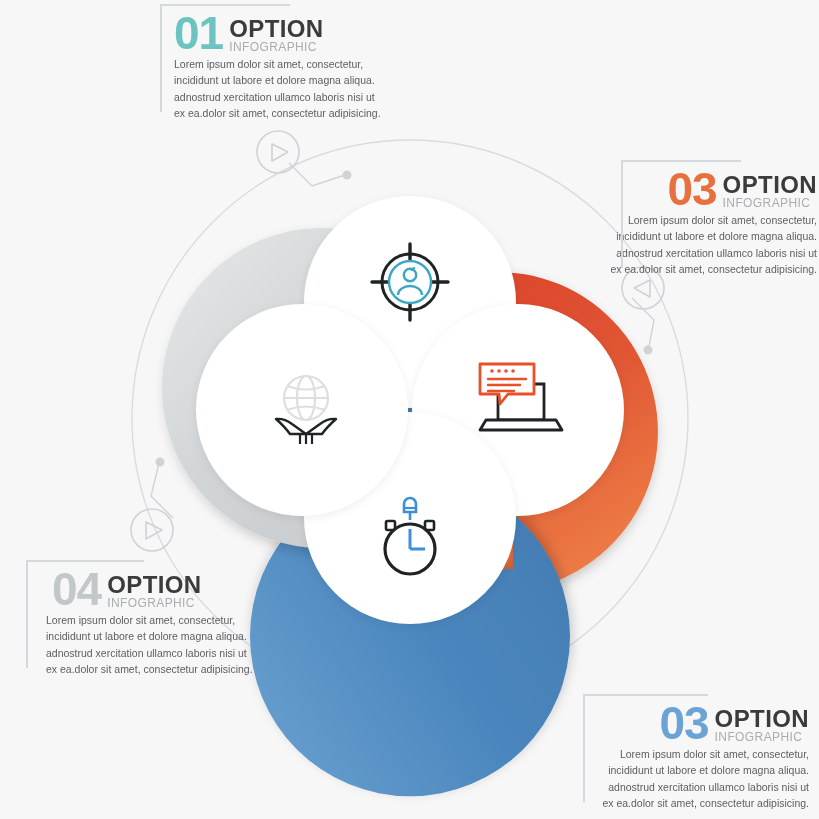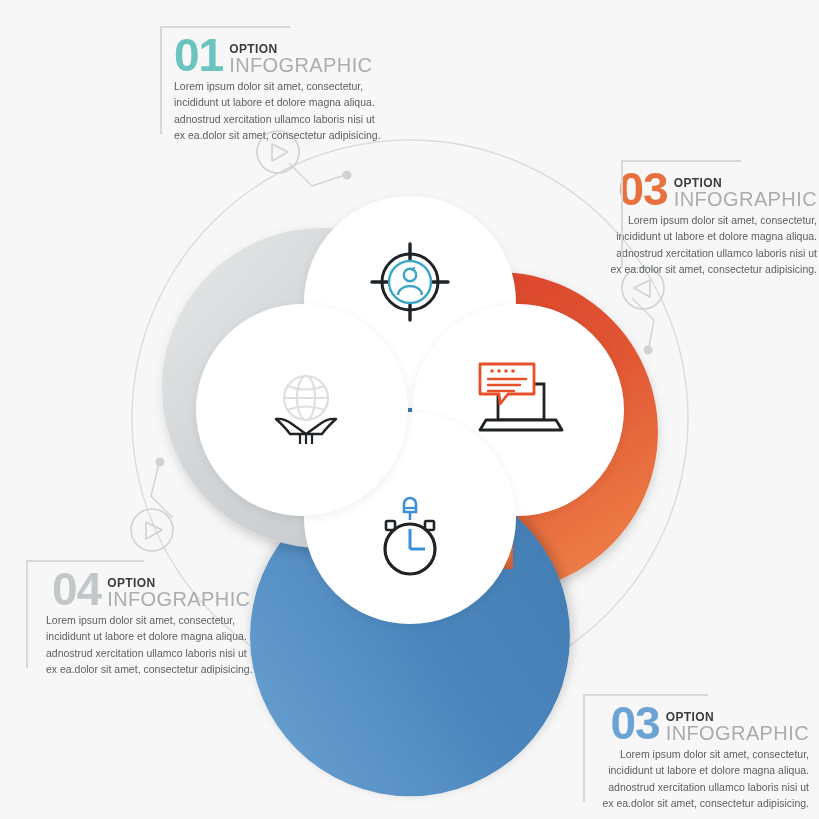--- a/index.html
+++ b/index.html
@@ -20,22 +20,22 @@
   .block .bracket-top{
     position:absolute;height:2px;background:#d4d9db;
   }
   .hdr{display:flex;align-items:flex-end;line-height:1;}
   .hdr.right{justify-content:flex-end;}
   .num{
     font-size:46px;font-weight:bold;letter-spacing:-1px;
     font-family:"Liberation Sans", sans-serif;
   }
   .titles{margin-left:6px;padding-bottom:2px;}
-  .t-option{font-size:12px;font-weight:bold;color:#3b3b3b;letter-spacing:.4px;line-height:1;}
-  .t-info{font-size:20px;color:#a9adb0;letter-spacing:.4px;line-height:1.05;}
+  .t-option{font-size:24px;font-weight:bold;color:#3b3b3b;letter-spacing:.4px;line-height:1;}
+  .t-info{font-size:12px;color:#a9adb0;letter-spacing:.4px;line-height:1.05;}
   .body-txt{
     font-size:10.5px;color:#5c6063;line-height:1.55;margin-top:0;
     font-family:"Liberation Sans", sans-serif;
   }
   .body-txt.right{text-align:right;}
   .body-txt div{white-space:nowrap;}
   .hub{
     position:absolute;border-radius:50%;background:#fff;
     box-shadow:0 2px 10px rgba(0,0,0,.07);
   }
@@ -276,21 +276,21 @@
         <path d="M25,40 q19,-7 38,0"></path>
       </g>
       <path d="M44,64 L30,54 q-8,-6 -16,-5 q9,8 14,15 z" fill="#fff" stroke="#1f2326" stroke-width="2.4" stroke-linejoin="round"></path>
       <path d="M44,64 L58,54 q8,-6 16,-5 q-9,8 -14,15 z" fill="#fff" stroke="#1f2326" stroke-width="2.4" stroke-linejoin="round"></path>
       <line x1="38" y1="64" x2="38" y2="74" stroke="#1f2326" stroke-width="2.2"></line>
       <line x1="44" y1="64" x2="44" y2="74" stroke="#1f2326" stroke-width="2.2"></line>
       <line x1="50" y1="64" x2="50" y2="74" stroke="#1f2326" stroke-width="2.2"></line>
     </svg>
   </div>
 
-  <div class="block" style="left:160px;top:22px;width:230px;">
+  <div class="block" style="left:160px;top:0;width:230px;">
     <div class="bracket" style="left:0;top:4px;height:108px;"></div>
     <div class="bracket-top" style="left:0;top:4px;width:130px;"></div>
     <div class="hdr" style="padding-left:14px;padding-top:10px;">
       <div class="num" style="color:#6BC4C0;">01</div>
       <div class="titles">
         <div class="t-option">OPTION</div>
         <div class="t-info">INFOGRAPHIC</div>
       </div>
     </div>
     <div class="body-txt" style="padding-left:14px;">

